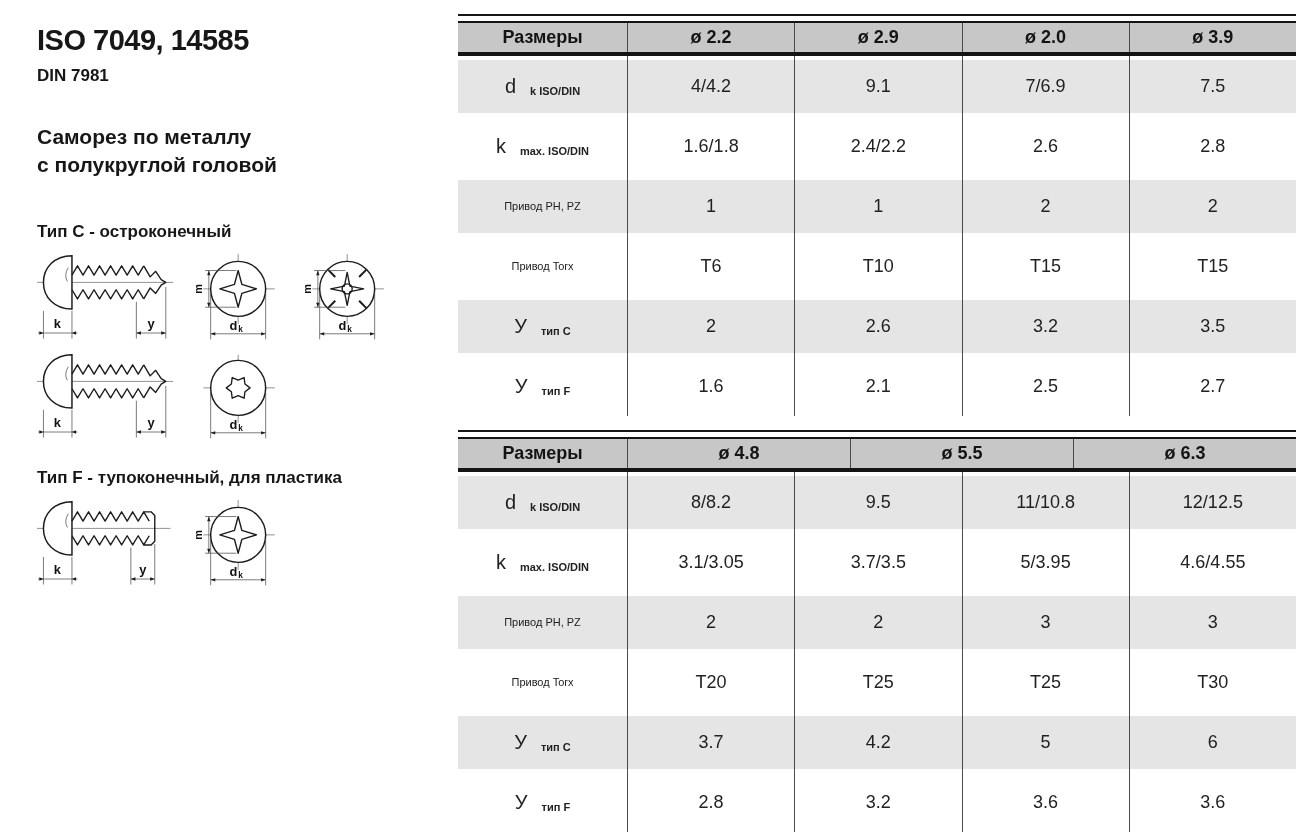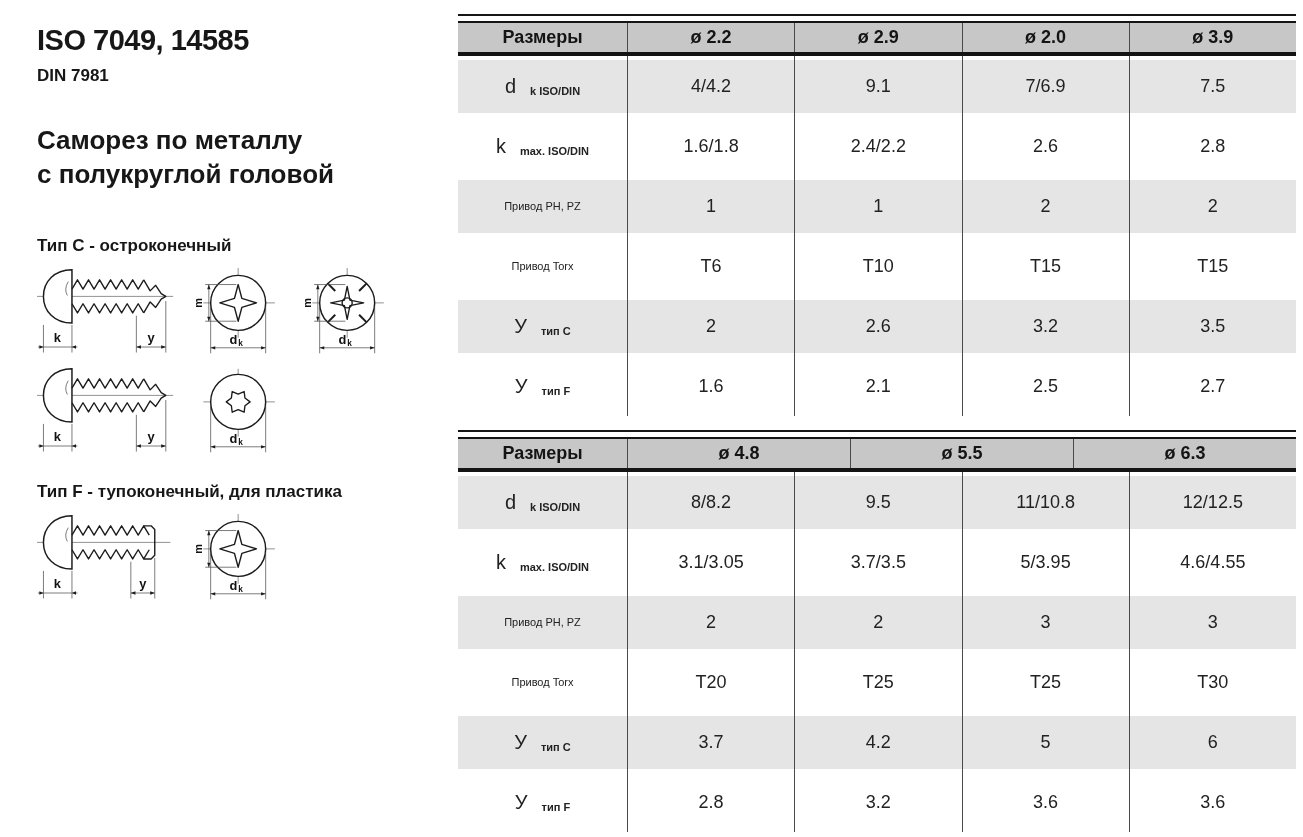--- a/index.html
+++ b/index.html
@@ -6,21 +6,21 @@
   html,body { background:#fff; }
   body {
     width:1303px; height:837px; position:relative; overflow:hidden;
     font-family:"Liberation Sans", sans-serif; color:#1c1c1c;
   }
 
   
   .left-panel { position:absolute; left:37px; top:24px; width:410px; }
   .title { font-size:29px; font-weight:bold; letter-spacing:-0.5px; color:#171717; }
   .subtitle { font-size:17px; font-weight:bold; margin-top:9px; color:#171717; }
-  .desc { margin-top:37px; font-size:26px; font-weight:bold; line-height:1.32; color:#171717; }
+  .desc { margin-top:37px; font-size:21px; font-weight:bold; line-height:1.32; color:#171717; }
   .type-heading { font-size:17px; font-weight:bold; color:#171717; }
   .heading-c { margin-top:44px; }
   .heading-f { margin-top:22px; }
   .drawing-row { display:flex; align-items:center; gap:10px; margin-top:8px; }
   .drawing-row.second { margin-top:2px; margin-bottom:10px; }
 
   svg .outline { fill:#fff; stroke:#1c1c1c; stroke-width:1.6; }
   svg .shape   { fill:none; stroke:#1c1c1c; stroke-width:1.5; stroke-linejoin:round; }
   svg .bold-tick { fill:none; stroke:#1c1c1c; stroke-width:2.2; }
   svg .thin    { fill:none; stroke:#4c4c4c; stroke-width:0.8; }

